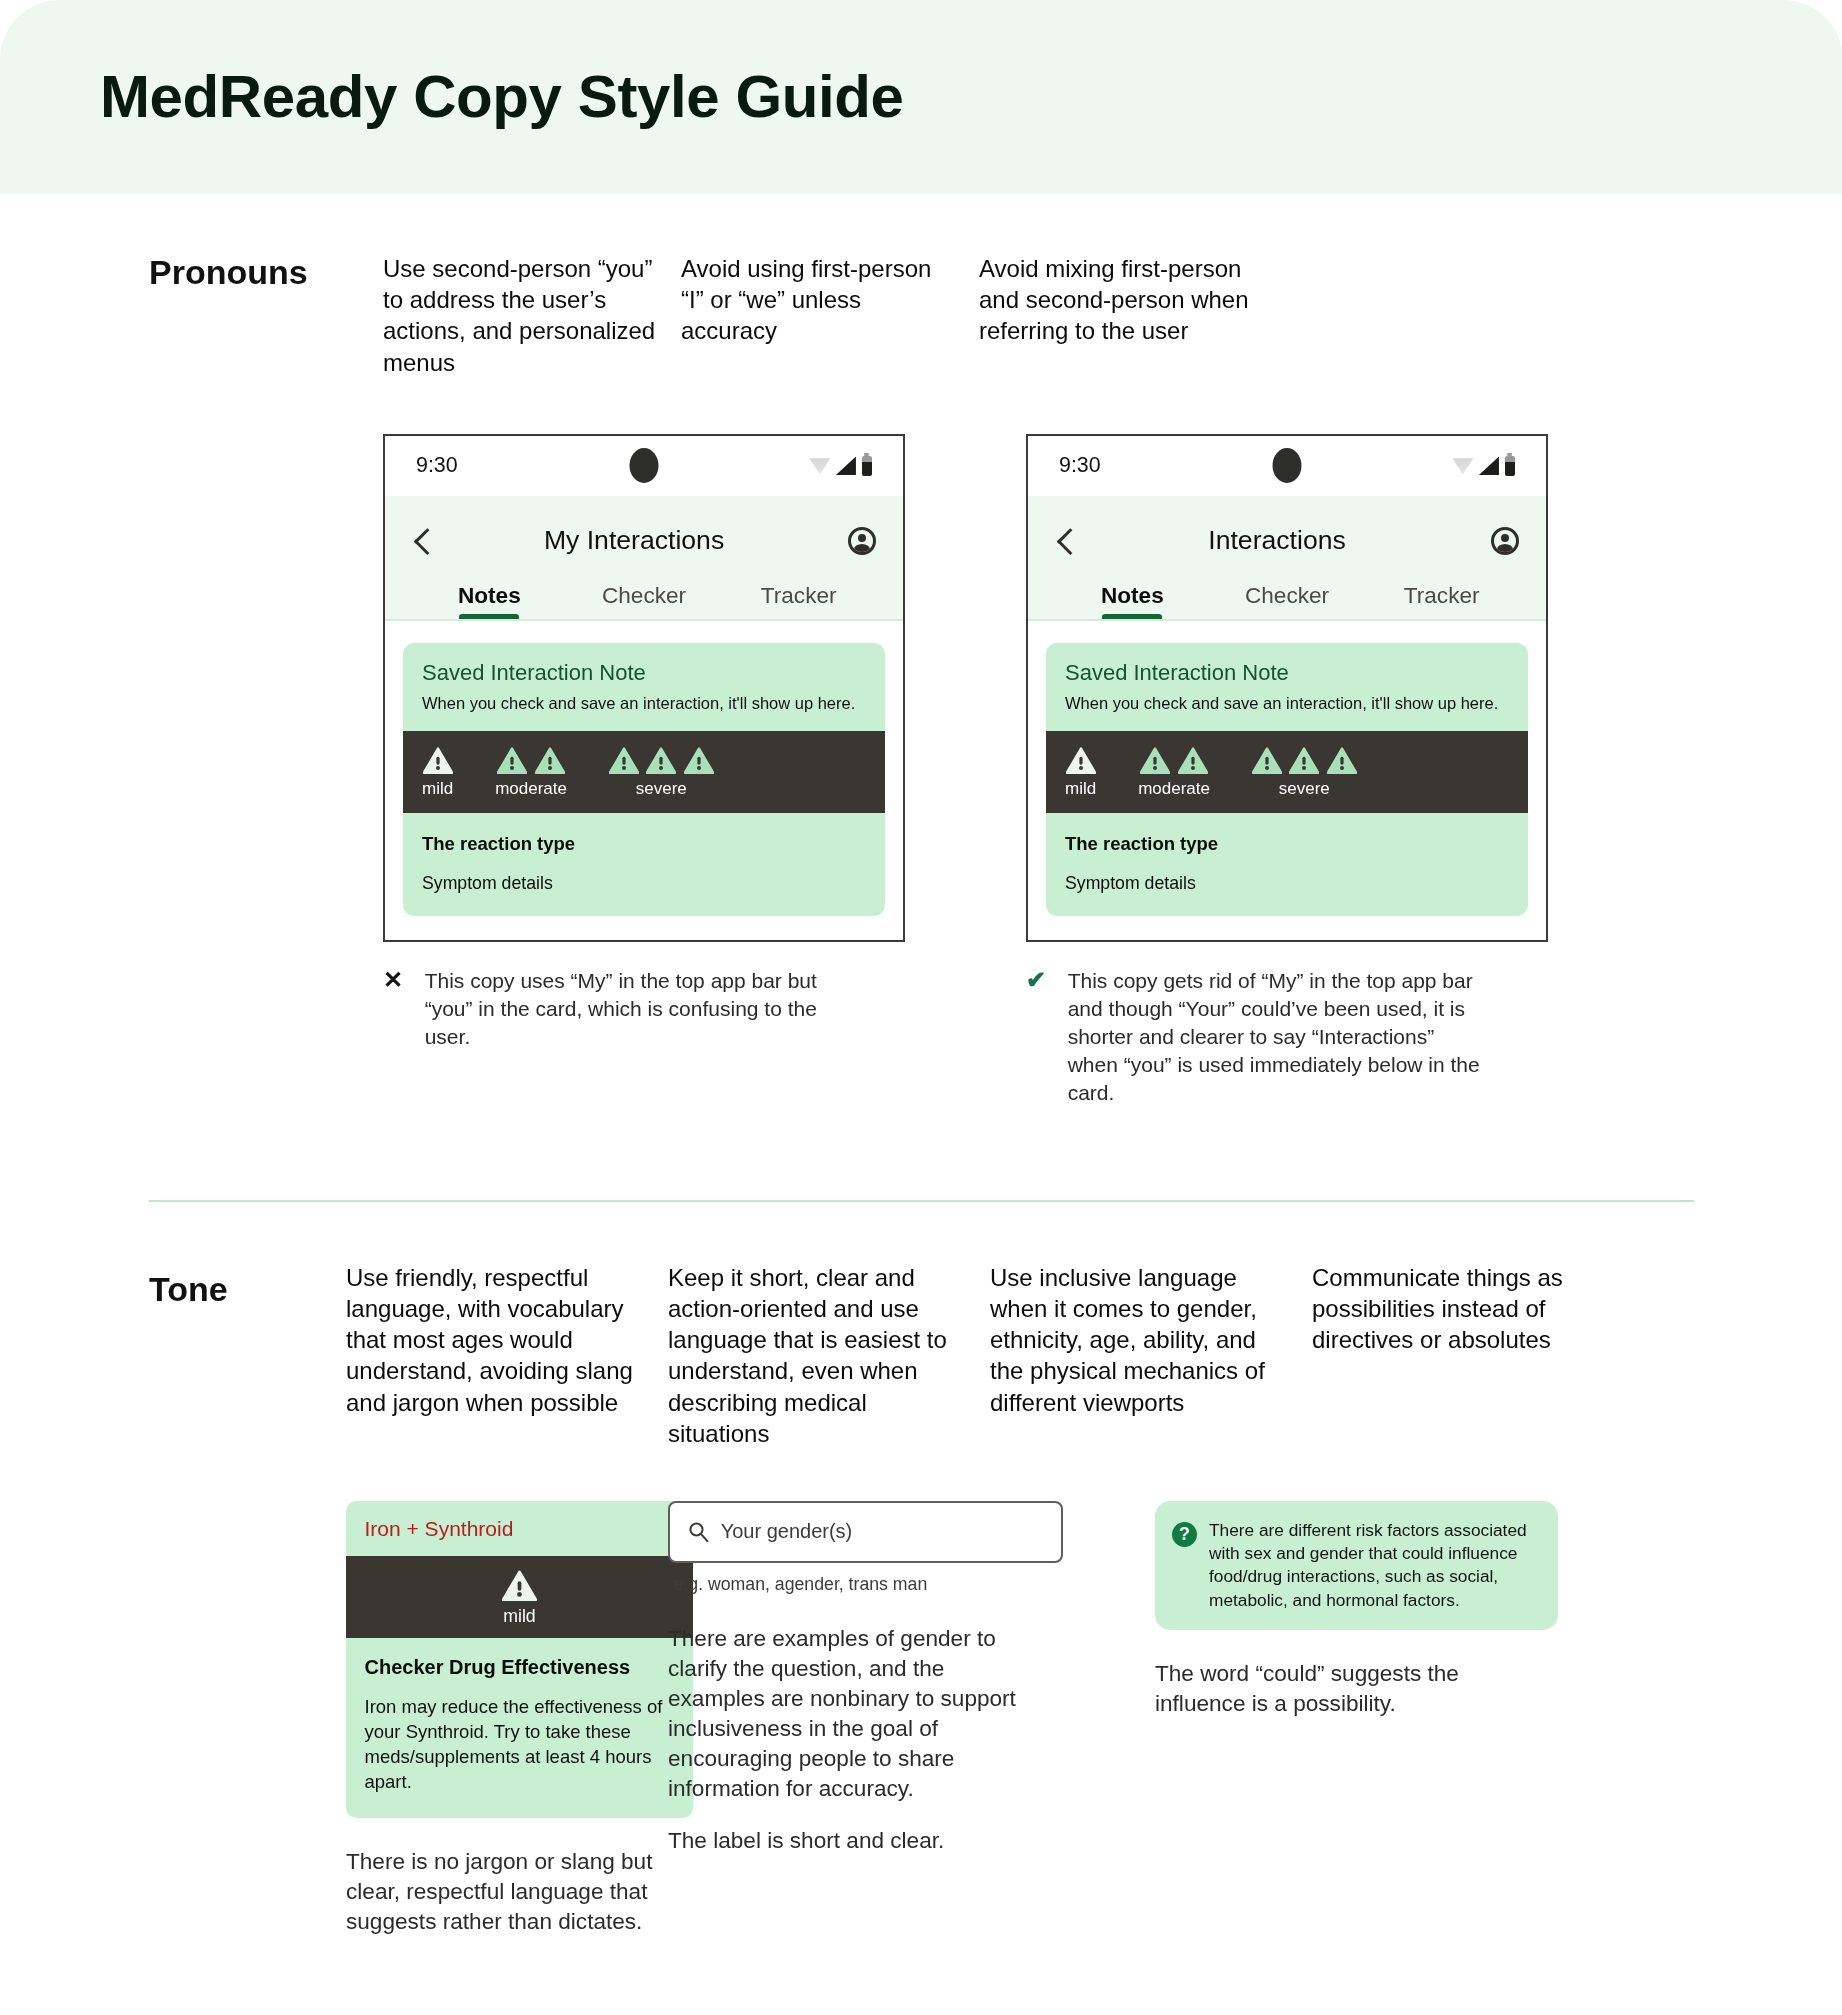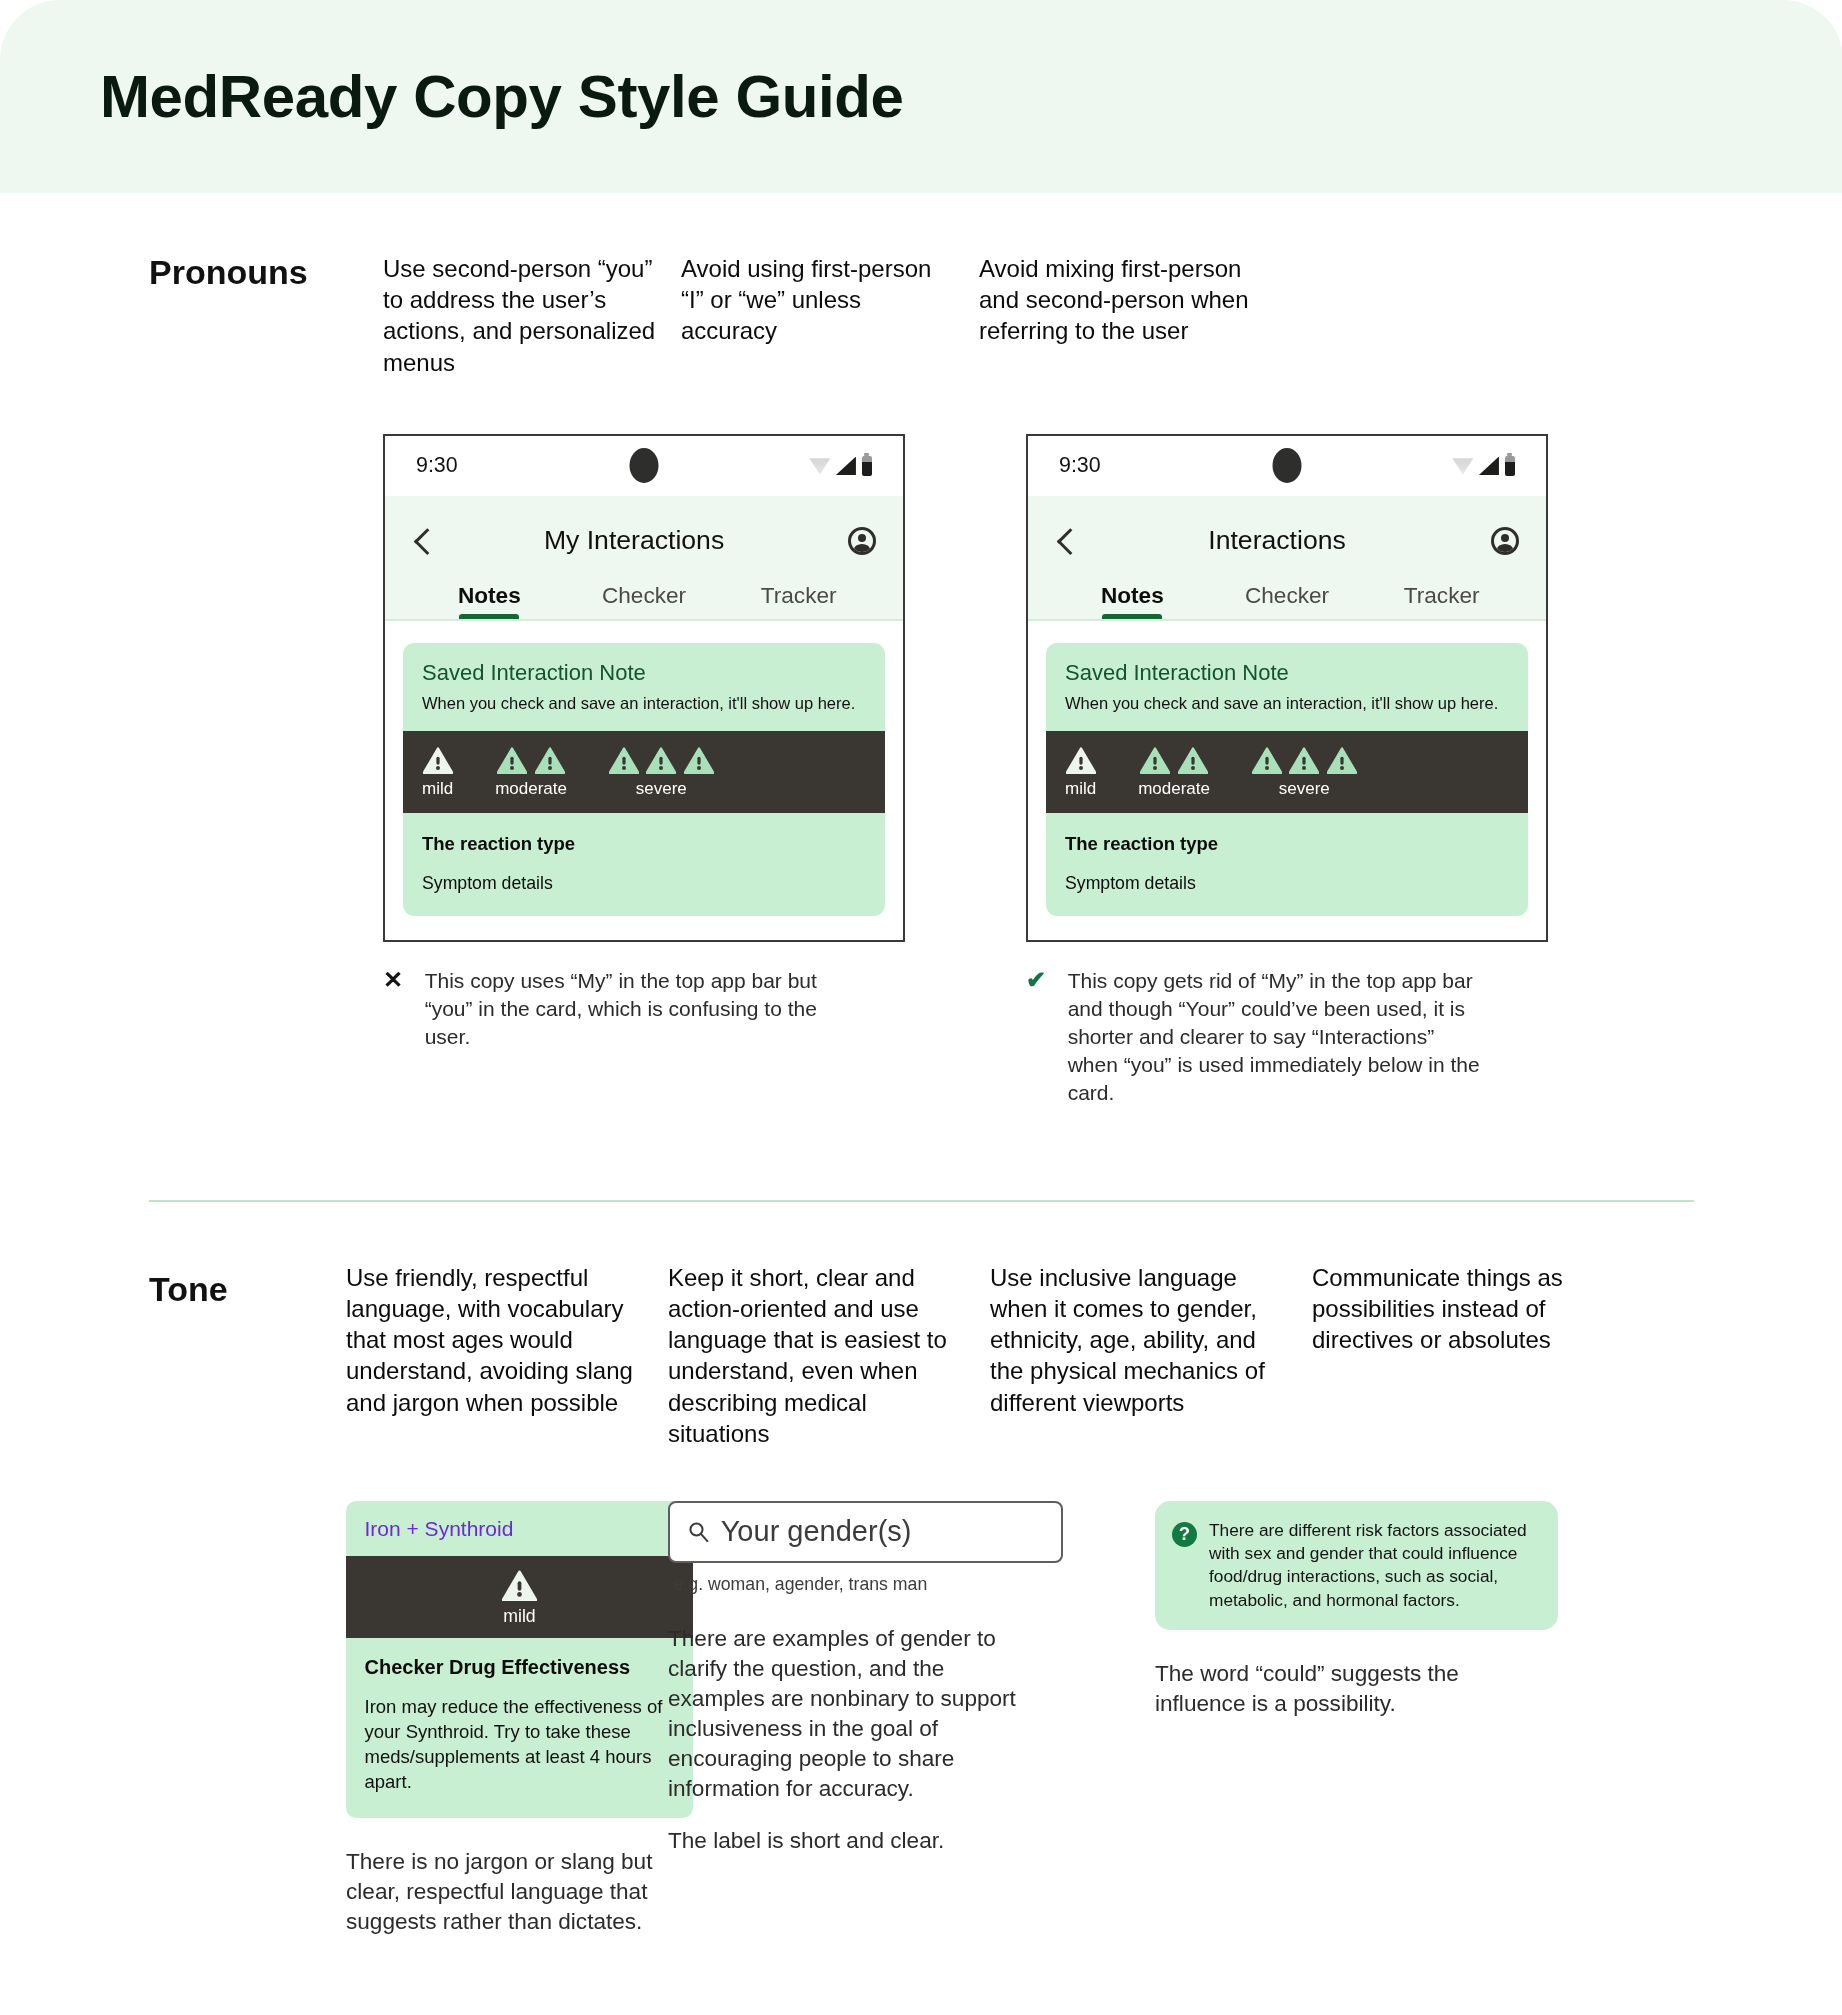--- a/index.html
+++ b/index.html
@@ -268,21 +268,21 @@
   
   .drug-card {
     width: 347px;
     border-radius: 10.5px;
     overflow: hidden;
     background: #c9efd3;
   }
   .drug-title {
     padding: 16px 18.5px 15.3px 18.5px;
     font-size: 21px;
-    color: #6d28d9;
+    color: #b91c1c;
   }
   .drug-band {
     background: #3a3733;
     padding: 13.7px 0 10.5px 0;
     display: flex;
     flex-direction: column;
     align-items: center;
   }
   .drug-band .sev-label { font-size: 17.7px; }
   .drug-body { padding: 18.5px 18.5px 22.6px 18.5px; }
@@ -299,21 +299,21 @@
     border: 2px solid #5e5e5c;
     border-radius: 8px;
     display: flex;
     align-items: center;
     padding: 0 17.7px;
     gap: 12px;
     background: #fff;
   }
   .search-icon { width: 21px; height: 21px; flex: none; }
   .search-placeholder {
-    font-size: 29px;
+    font-size: 20px;
     color: #3b3b39;
   }
   .search-helper {
     margin-top: 11.3px;
     margin-left: 5.6px;
     font-size: 17.7px;
     color: #3c3c3a;
   }
 
   

